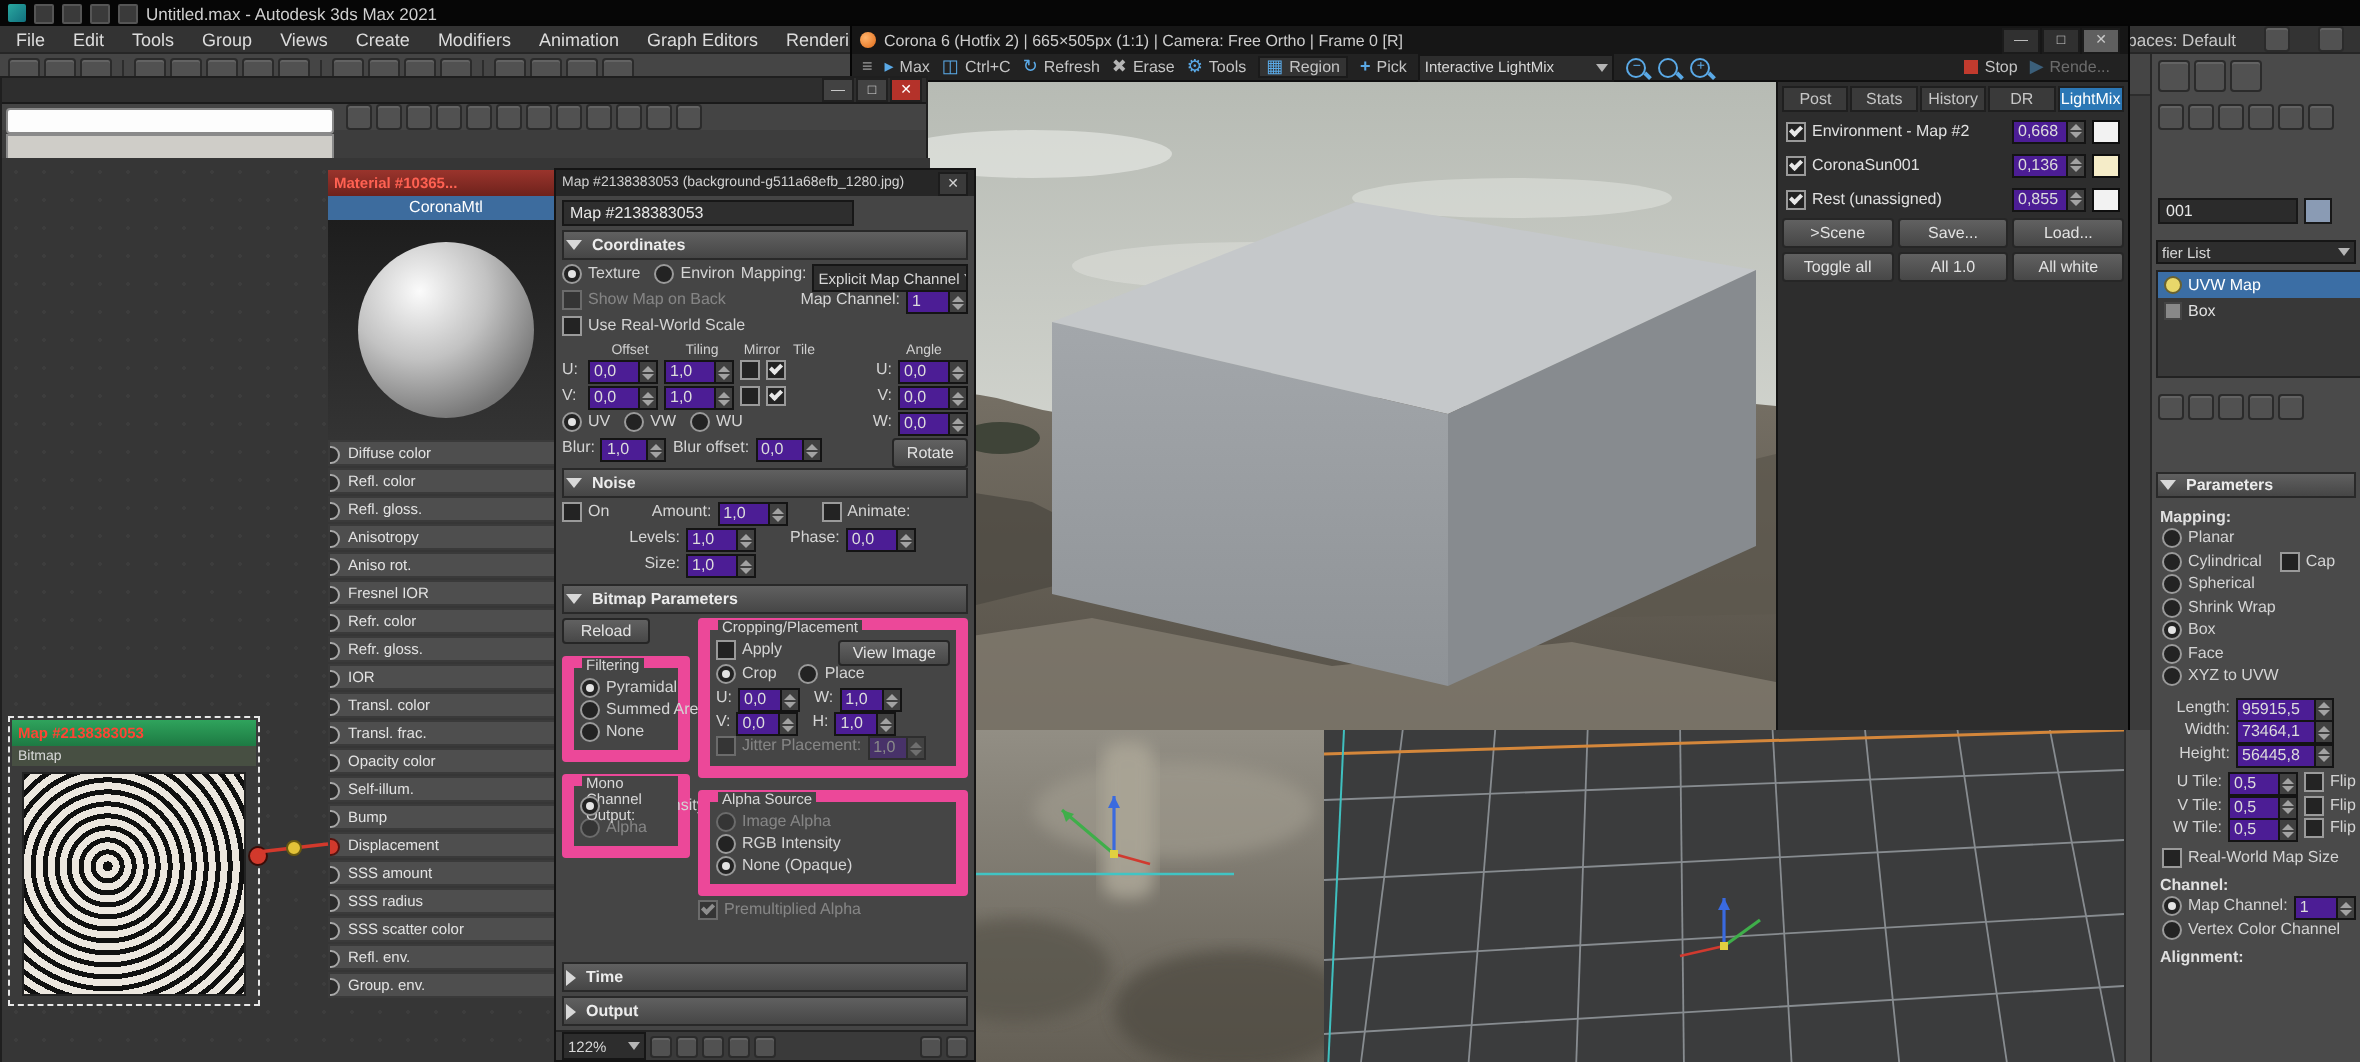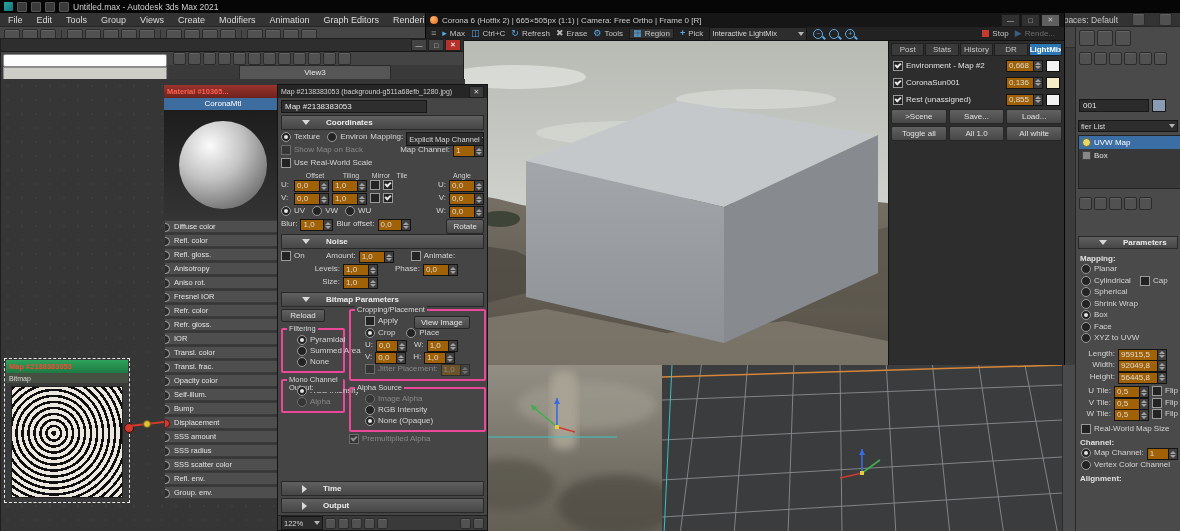--- a/index.html
+++ b/index.html
@@ -12,36 +12,36 @@
   .ic.sm{width:11px;height:11px}
   .ic.xs{width:9px;height:9px}
   .row{display:flex;align-items:flex-start;gap:3px;height:13px;font-size:8px;color:#d4d4d4;white-space:nowrap}
   .dim{opacity:.45}
   .radio{width:8px;height:8px;border-radius:50%;background:#232323;border:1px solid #9a9a9a;display:inline-block;position:relative;flex:none}
   .radio.on::after{content:"";position:absolute;left:2px;top:2px;width:4px;height:4px;border-radius:50%;background:#e3e3e3}
   .check{width:8px;height:8px;background:#232323;border:1px solid #9a9a9a;display:inline-block;position:relative;flex:none}
   .check.on::after{content:"";position:absolute;left:1px;top:1px;width:4px;height:2px;
       border-left:2px solid #e8e8e8;border-bottom:2px solid #e8e8e8;transform:rotate(-45deg)}
   .spin{display:inline-flex;align-items:stretch;flex:none}
-  .spin .sv{background:#a16207;border:1px solid #141414;color:#dcdcdc;font-size:8px;line-height:10px;height:10px;
+  .spin .sv{background:#4c1d95;border:1px solid #141414;color:#dcdcdc;font-size:8px;line-height:10px;height:10px;
       min-width:16px;padding:0 2px;text-align:left;overflow:hidden}
   .spin .sa{display:inline-flex;flex-direction:column;justify-content:center;width:8px;background:#404040;
       border:1px solid #141414;border-left:0}
   .spin .au{width:0;height:0;border-left:3px solid transparent;border-right:3px solid transparent;border-bottom:3px solid #a2a2a2;margin:0 auto 1px}
   .spin .ad{width:0;height:0;border-left:3px solid transparent;border-right:3px solid transparent;border-top:3px solid #a2a2a2;margin:0 auto}
   .btn{background:linear-gradient(#616161,#474747);border:1px solid #262626;border-radius:2px;color:#e2e2e2;
       font-size:8px;height:13px;display:inline-flex;align-items:center;justify-content:center;padding:0 6px;flex:none;white-space:nowrap}
   .dd{background:#2d2d2d;border:1px solid #161616;display:inline-flex;align-items:center;height:12px;font-size:7.5px;
       color:#d8d8d8;padding:0 2px;gap:2px;white-space:nowrap;overflow:hidden}
   .dda{width:0;height:0;border-left:3px solid transparent;border-right:3px solid transparent;border-top:4px solid #b5b5b5;margin-left:auto;flex:none}
   .tri{width:0;height:0;border-left:4px solid transparent;border-right:4px solid transparent;border-top:5px solid #d8d8d8;flex:none}
   .trir{width:0;height:0;border-top:4px solid transparent;border-bottom:4px solid transparent;border-left:5px solid #d8d8d8;flex:none}
   .roll{height:13px;background:linear-gradient(#606060,#464646);border:1px solid #292929;display:flex;align-items:center;
-      gap:16px;font-size:8px;font-weight:bold;color:#ececec;padding:0 20px;flex:none}
-  .grp{border:2px solid #ec4899;border-radius:2px;position:relative;margin-top:6px;padding:5px 14px 3px}
+      gap:5px;font-size:8px;font-weight:bold;color:#ececec;padding:0 1px;flex:none}
+  .grp{border:6px solid #ec4899;border-radius:2px;position:relative;margin-top:6px;padding:5px 3px 3px}
   .grp .gt{position:absolute;top:-5px;left:4px;background:#454545;font-size:7.5px;padding:0 2px;color:#d8d8d8;line-height:8px}
   
   .tbar{left:0;top:0;width:1180px;height:13px;background:#060606;display:flex;align-items:center;gap:4px;padding:0 4px;box-sizing:border-box}
   .logo{width:9px;height:9px;background:linear-gradient(135deg,#2aa8a0,#11707e);border-radius:1px;flex:none}
   .qat{width:8px;height:8px;background:#3a3a3a;border:1px solid #555;border-radius:1px;flex:none}
   .tbar .tt{font-size:8.5px;color:#cfcfcf;white-space:nowrap}
   .mbar{left:0;top:13px;width:1180px;height:14px;background:#333333;border-bottom:1px solid #262626;display:flex;
       align-items:center;gap:14px;padding:0 8px;box-sizing:border-box}
   .mi{font-size:9px;color:#dddddd;white-space:nowrap}
   .wsp{margin-left:auto;font-size:8.5px;color:#c8c8c8;white-space:nowrap}
@@ -73,21 +73,21 @@
   .cbi{color:#5aa9e6;font-size:9px;line-height:9px;flex:none}
   .cbtn{display:inline-flex;align-items:center;gap:3px;white-space:nowrap}
   .lens{position:relative;width:8px;height:8px;border:1.5px solid #5aa9e6;border-radius:50%;display:inline-flex;
       align-items:center;justify-content:center;font-size:7px;color:#5aa9e6;flex:none}
   .lens::after{content:"";position:absolute;width:4px;height:1.5px;background:#5aa9e6;right:-4px;bottom:-1px;transform:rotate(45deg)}
   .stopsq{width:7px;height:7px;background:#c23b2e;flex:none}
   .cbody{display:flex}
   .cpanel{width:176px;height:324px;background:#2d2d2d;border-left:1px solid #141414;box-sizing:border-box;padding:2px;display:flex;flex-direction:column;gap:2px}
   .ctabs{display:flex;gap:1px}
   .ctab{flex:1;text-align:center;font-size:8px;color:#c6c6c6;background:#3a3a3a;border:1px solid #1f1f1f;line-height:11px;white-space:nowrap;overflow:hidden}
-  .ctab.active{background:#2b77b5;color:#fff;font-weight:bold}
+  .ctab.active{background:#2b77b5;color:#fff;font-weight:normal}
   .lm-row{display:flex;align-items:center;gap:3px;height:15px;font-size:8px;color:#e0e0e0;padding:0 2px;white-space:nowrap}
   .lm-row .lab{flex:1;overflow:hidden;text-overflow:ellipsis}
   .sw{width:12px;height:10px;border:1px solid #0e0e0e;flex:none}
   .lm-btns{display:flex;gap:2px}
   .lm-btns .btn{flex:1;height:13px}
   
   .swin{left:0;top:38px;width:464px;height:493px;background:#3d3d3d;border:1px solid #1f1f1f;box-sizing:border-box;z-index:15}
   .swt{position:absolute;left:0;top:0;width:100%;height:13px;background:#2e2e2e;border-bottom:1px solid #1a1a1a;
       display:flex;align-items:center;justify-content:flex-end;gap:1px;padding:0 2px;box-sizing:border-box}
   .swb{width:14px;height:10px;display:inline-flex;align-items:center;justify-content:center;font-size:7px;color:#d2d2d2;background:#424242;border:1px solid #202020;flex:none}
@@ -323,21 +323,21 @@
             <span class="sv" style="min-width:34px">95915,5</span>
             <span class="sa">
               <i class="au"></i>
               <i class="ad"></i>
             </span>
           </span>
         </div>
       <div class="row">
           <span style="width:34px;text-align:right">Width:</span>
         <span class="spin">
-            <span class="sv" style="min-width:34px">92049,8</span>
+            <span class="sv" style="min-width:34px">73464,1</span>
             <span class="sa">
               <i class="au"></i>
               <i class="ad"></i>
             </span>
           </span>
         </div>
       <div class="row">
           <span style="width:34px;text-align:right">Height:</span>
         <span class="spin">
             <span class="sv" style="min-width:34px">56445,8</span>
@@ -570,23 +570,20 @@
       <span class="ic sm"></span>
       <span class="ic sm"></span>
       <span class="ic sm"></span>
       <span class="ic sm"></span>
       <span class="ic sm"></span>
       <span class="ic sm"></span>
       <span class="ic sm"></span>
     </div>
     <div class="search"></div>
     <div class="browse"></div>
-    <div class="tabbar">
-      <div class="vtab">View3</div>
-    </div>
     <div class="canvas">
 
       <div class="mat-node">
         <div class="mat-head">Material #10365...</div>
         <div class="mat-type">CoronaMtl</div>
         <div class="mat-prev">
             <div class="sphere"></div>
           </div>
         <div class="slot">
             <span class="sock"></span>

